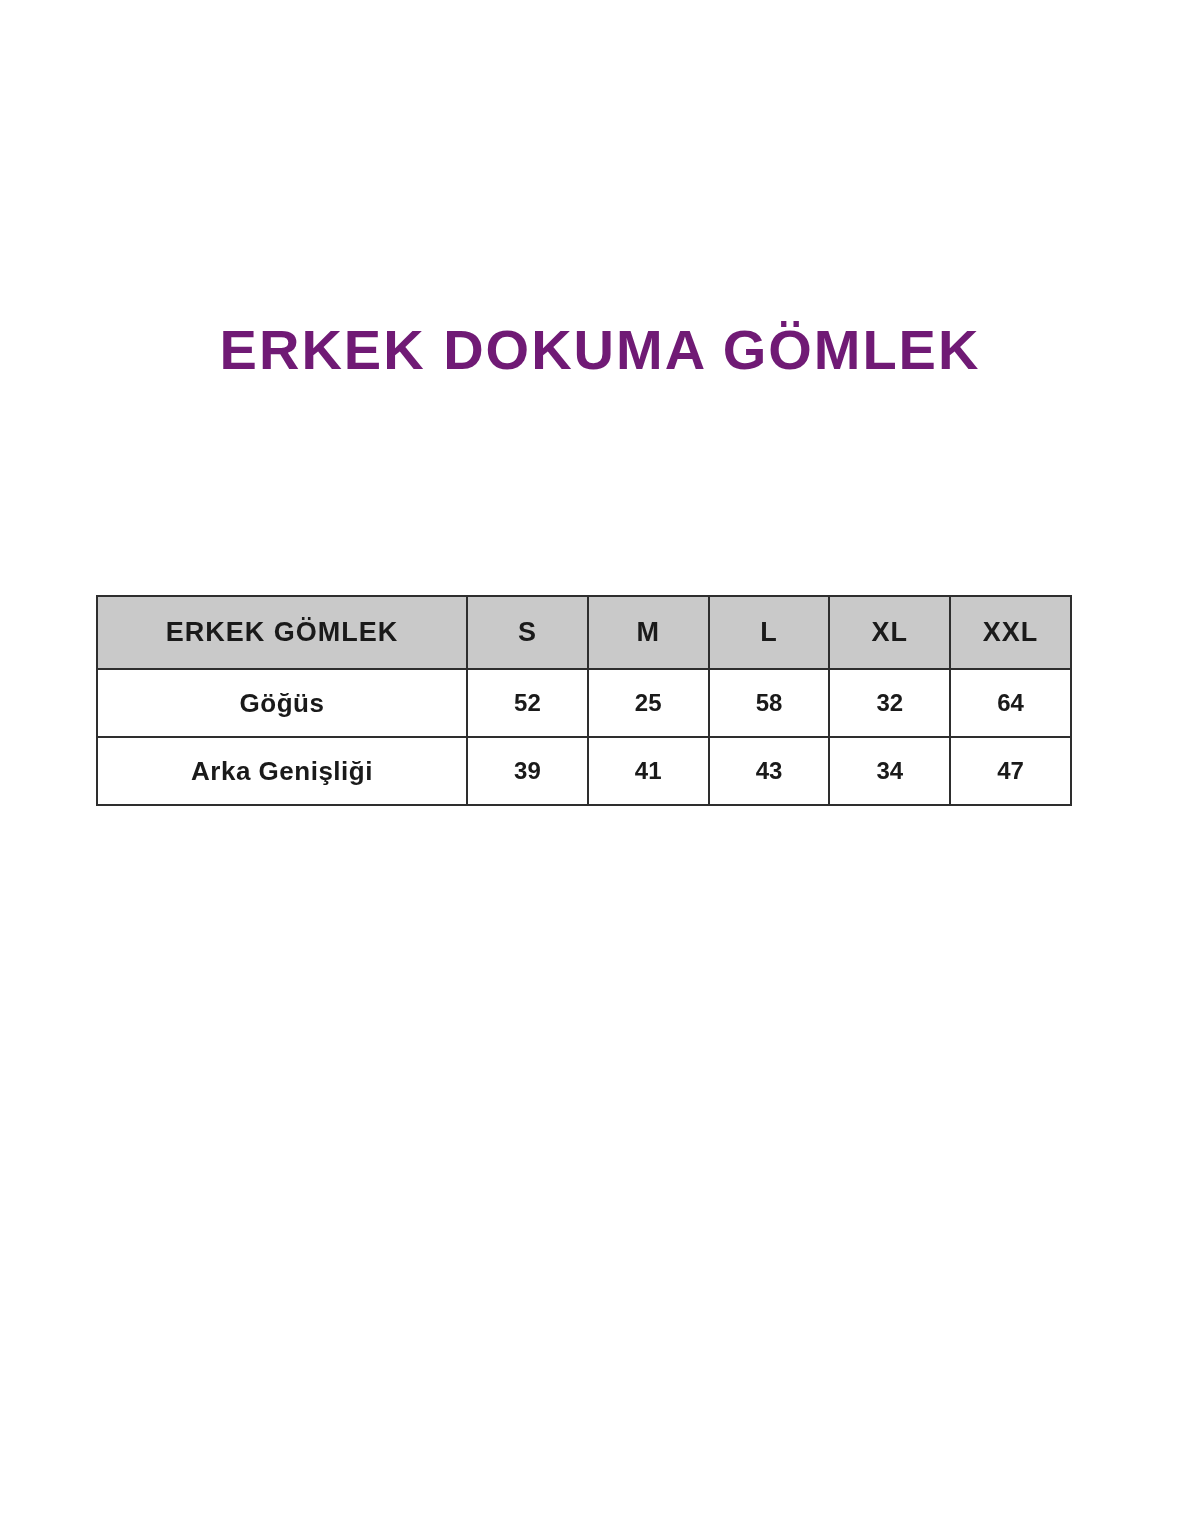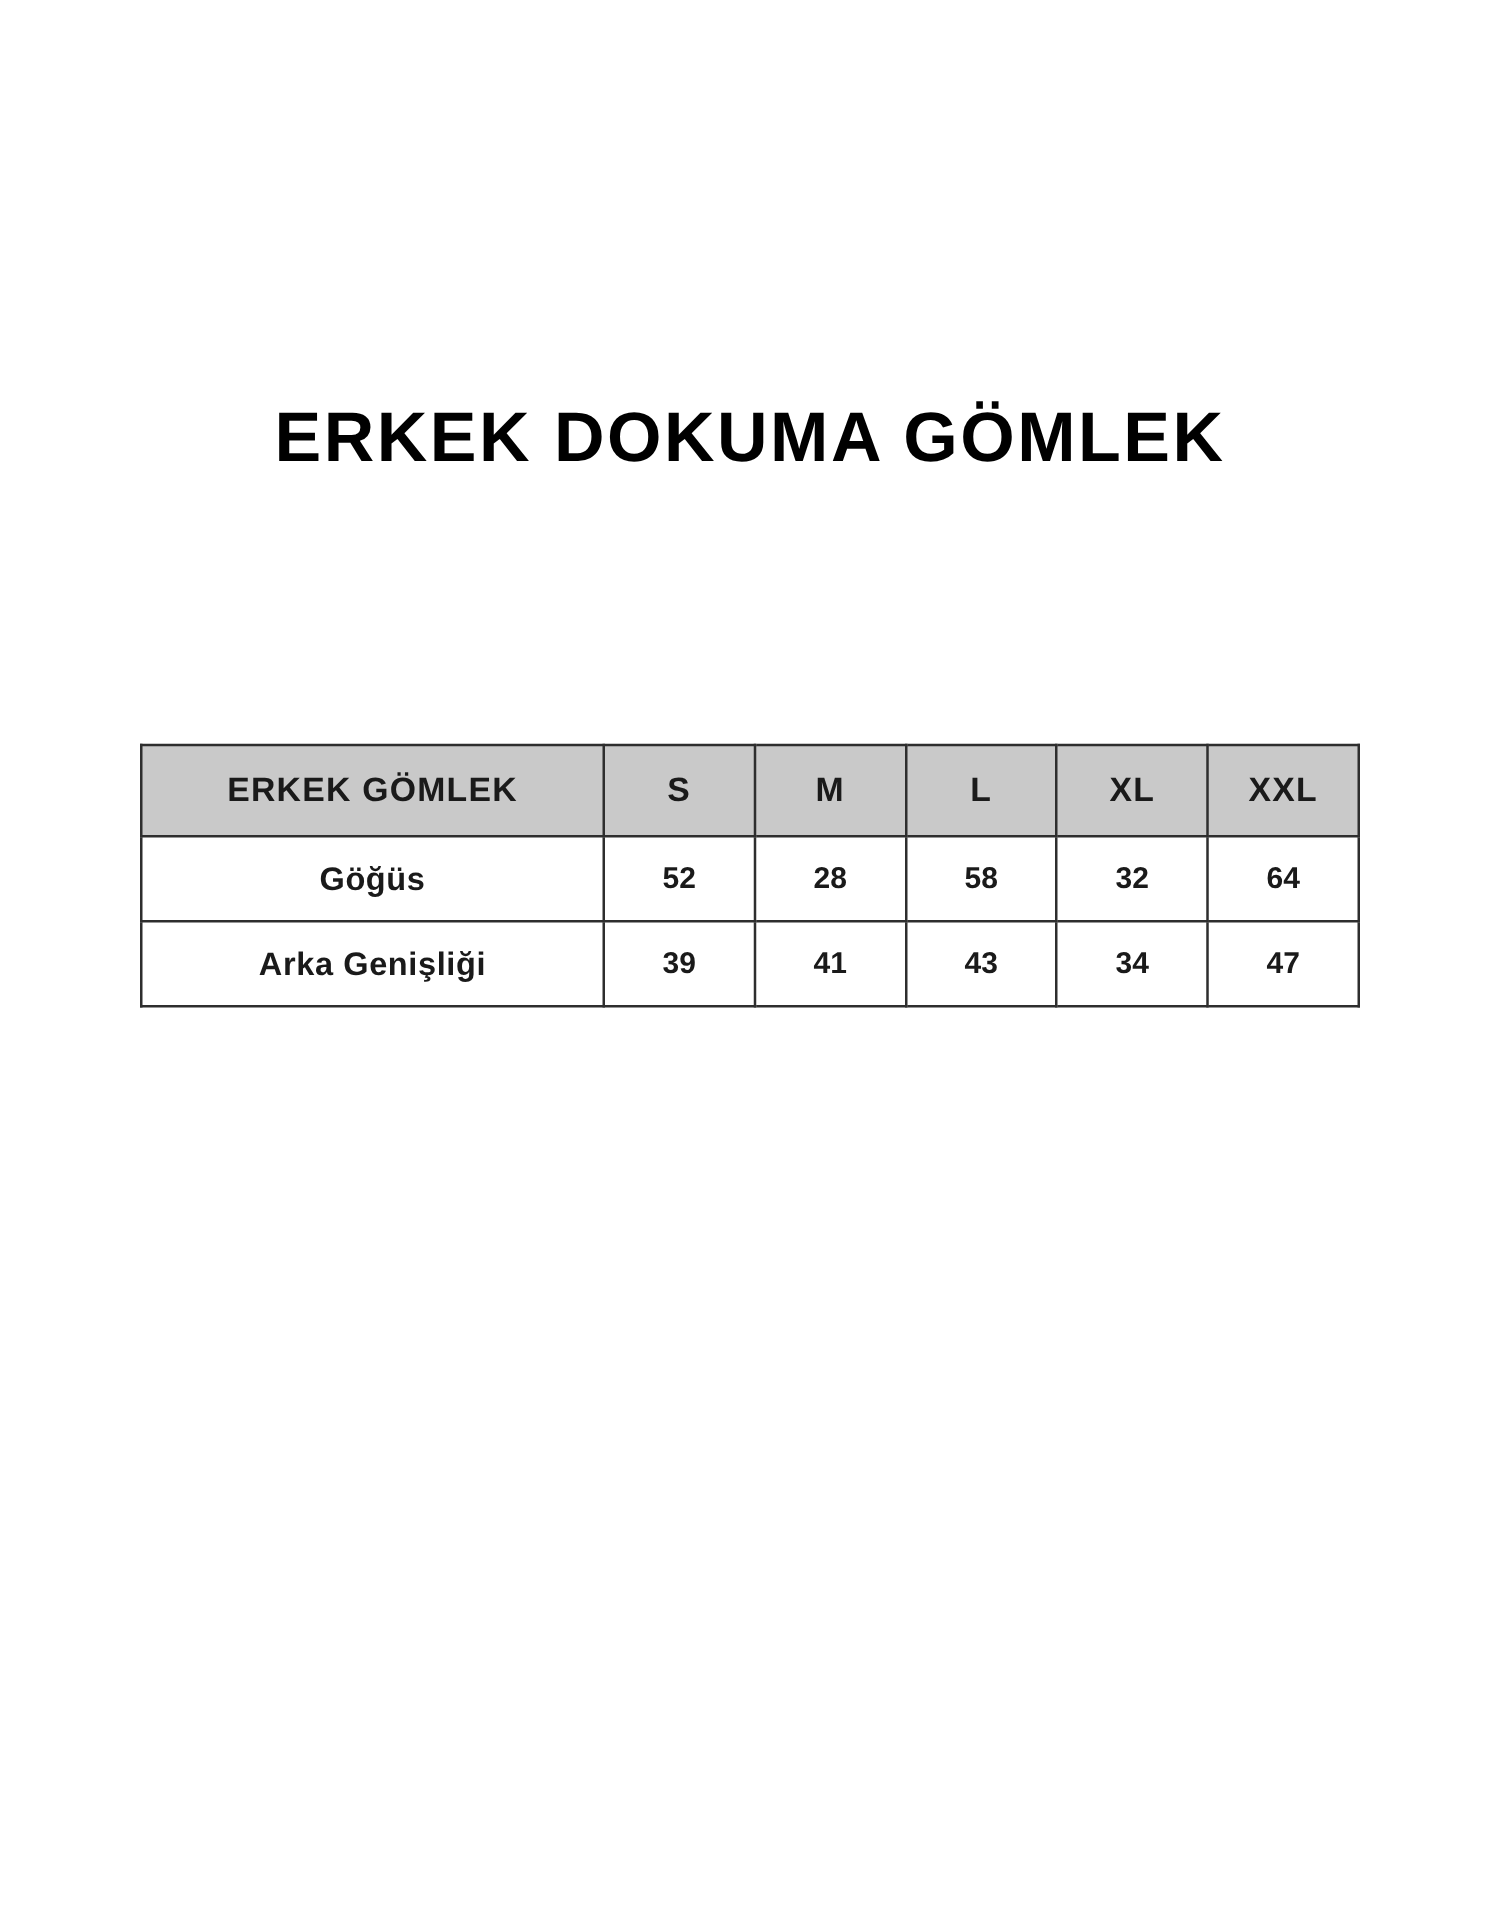--- a/index.html
+++ b/index.html
@@ -13,26 +13,26 @@
   }
   .page-title {
     position: absolute;
     top: 317px;
     left: 0;
     width: 1200px;
     text-align: center;
     font-size: 56px;
     font-weight: 800;
     letter-spacing: 2px;
-    color: #000000;
+    color: #701a75;
     white-space: nowrap;
   }
   .size-table-wrap {
     position: absolute;
-    left: 112px;
+    left: 96px;
     top: 595px;
     width: 976px;
   }
   table.size-table {
     width: 100%;
     border-collapse: collapse;
     table-layout: fixed;
   }
   table.size-table col.col-label { width: 370px; }
   table.size-table th,
@@ -82,21 +82,21 @@
         <th>M</th>
         <th>L</th>
         <th>XL</th>
         <th>XXL</th>
       </tr>
     </thead>
     <tbody>
       <tr>
         <td class="row-label">Göğüs</td>
         <td>52</td>
-        <td>28</td>
+        <td>25</td>
         <td>58</td>
         <td>32</td>
         <td>64</td>
       </tr>
       <tr>
         <td class="row-label">Arka Genişliği</td>
         <td>39</td>
         <td>41</td>
         <td>43</td>
         <td>34</td>

